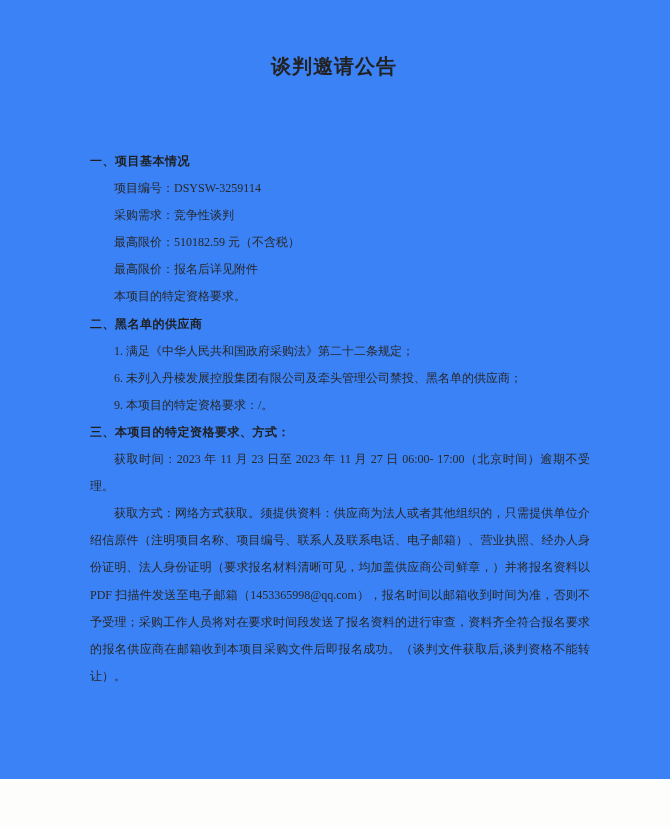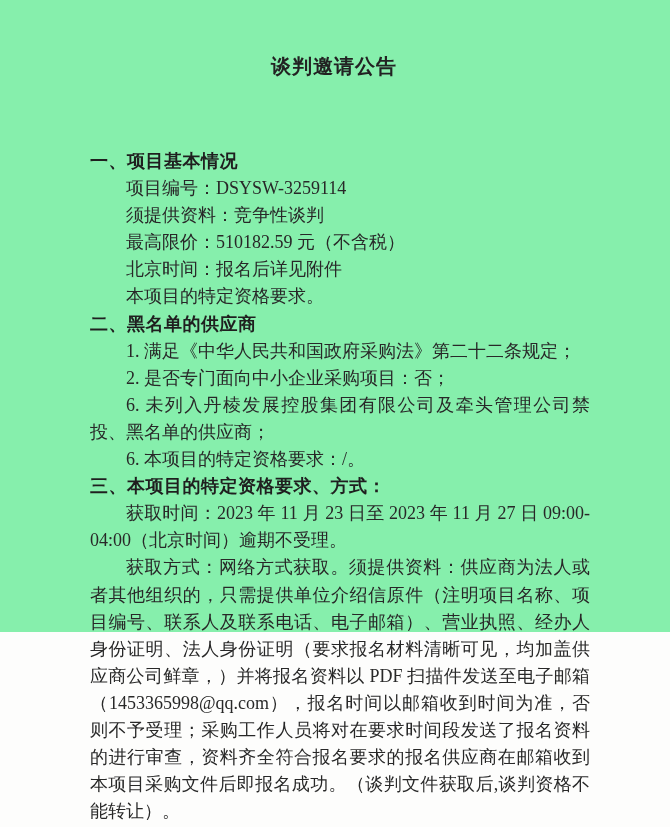--- a/index.html
+++ b/index.html
@@ -10,35 +10,35 @@
     width: 670px;
     height: 827px;
     background: #fdfdfc;
     color: #282828;
     font-family: "Liberation Serif", "DejaVu Serif", serif;
     overflow: hidden;
   }
   .page {
     box-sizing: border-box;
     width: 670px;
-    height: 632px;
+    height: 779px;
     padding: 51px 80px 0 90px;
-    background: #86efac;
+    background: #3b82f6;
   }
   .doc-title {
     font-size: 20px;
     font-weight: bold;
     line-height: 30px;
     text-align: center;
     letter-spacing: 1px;
     margin: 0 0 67px -12px; 
     color: #222;
   }
   .block {
-    font-size: 18px;
+    font-size: 12px;
     line-height: 27.1px;
     margin: 0;
     text-align: justify;
     word-break: break-word;
   }
   .heading {
     font-weight: bold;
     color: #1f1f1f;
     letter-spacing: 0.5px;
   }
@@ -48,28 +48,27 @@
 </style>
 </head>
 <body>
 
 <div class="page">
 
   <h1 class="doc-title">谈判邀请公告</h1>
 
   <p class="block heading">一、项目基本情况</p>
   <p class="block para">项目编号：DSYSW-3259114</p>
-  <p class="block para">须提供资料：竞争性谈判</p>
+  <p class="block para">采购需求：竞争性谈判</p>
   <p class="block para">最高限价：510182.59 元（不含税）</p>
-  <p class="block para">北京时间：报名后详见附件</p>
+  <p class="block para">最高限价：报名后详见附件</p>
   <p class="block para">本项目的特定资格要求。</p>
 
   <p class="block heading">二、黑名单的供应商</p>
   <p class="block para">1. 满足《中华人民共和国政府采购法》第二十二条规定；</p>
-  <p class="block para">2. 是否专门面向中小企业采购项目：否；</p>
   <p class="block para">6. 未列入丹棱发展控股集团有限公司及牵头管理公司禁投、黑名单的供应商；</p>
-  <p class="block para">6. 本项目的特定资格要求：/。</p>
+  <p class="block para">9. 本项目的特定资格要求：/。</p>
 
   <p class="block heading">三、本项目的特定资格要求、方式：</p>
-  <p class="block para">获取时间：2023 年 11 月 23 日至 2023 年 11 月 27 日 09:00- 04:00（北京时间）逾期不受理。</p>
+  <p class="block para">获取时间：2023 年 11 月 23 日至 2023 年 11 月 27 日 06:00- 17:00（北京时间）逾期不受理。</p>
   <p class="block para">获取方式：网络方式获取。须提供资料：供应商为法人或者其他组织的，只需提供单位介绍信原件（注明项目名称、项目编号、联系人及联系电话、电子邮箱）、营业执照、经办人身份证明、法人身份证明（要求报名材料清晰可见，均加盖供应商公司鲜章，）并将报名资料以 PDF 扫描件发送至电子邮箱（1453365998@qq.com），报名时间以邮箱收到时间为准，否则不予受理；采购工作人员将对在要求时间段发送了报名资料的进行审查，资料齐全符合报名要求的报名供应商在邮箱收到本项目采购文件后即报名成功。（谈判文件获取后,谈判资格不能转让）。</p>
 
 </div>
 
 </body></html>

